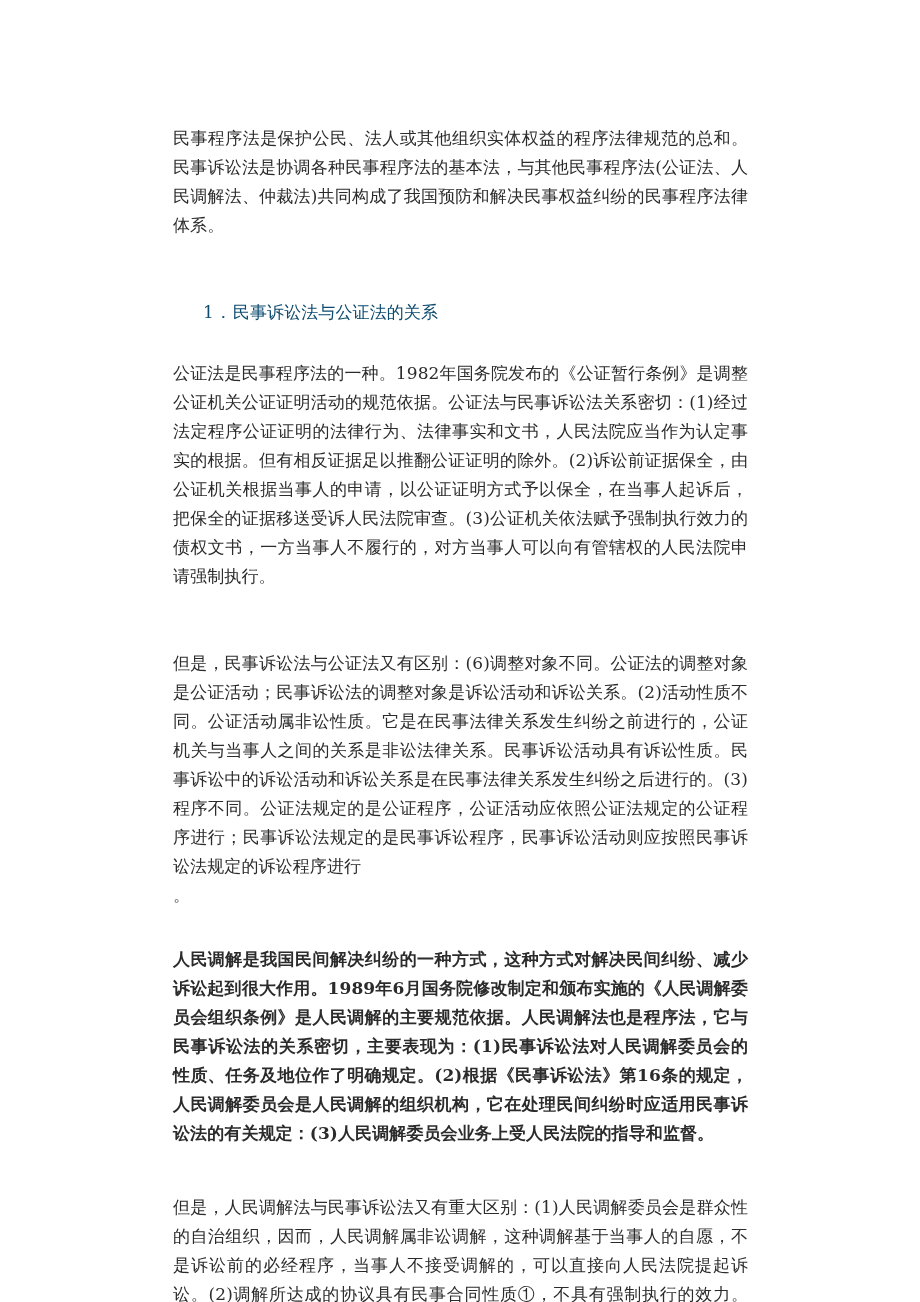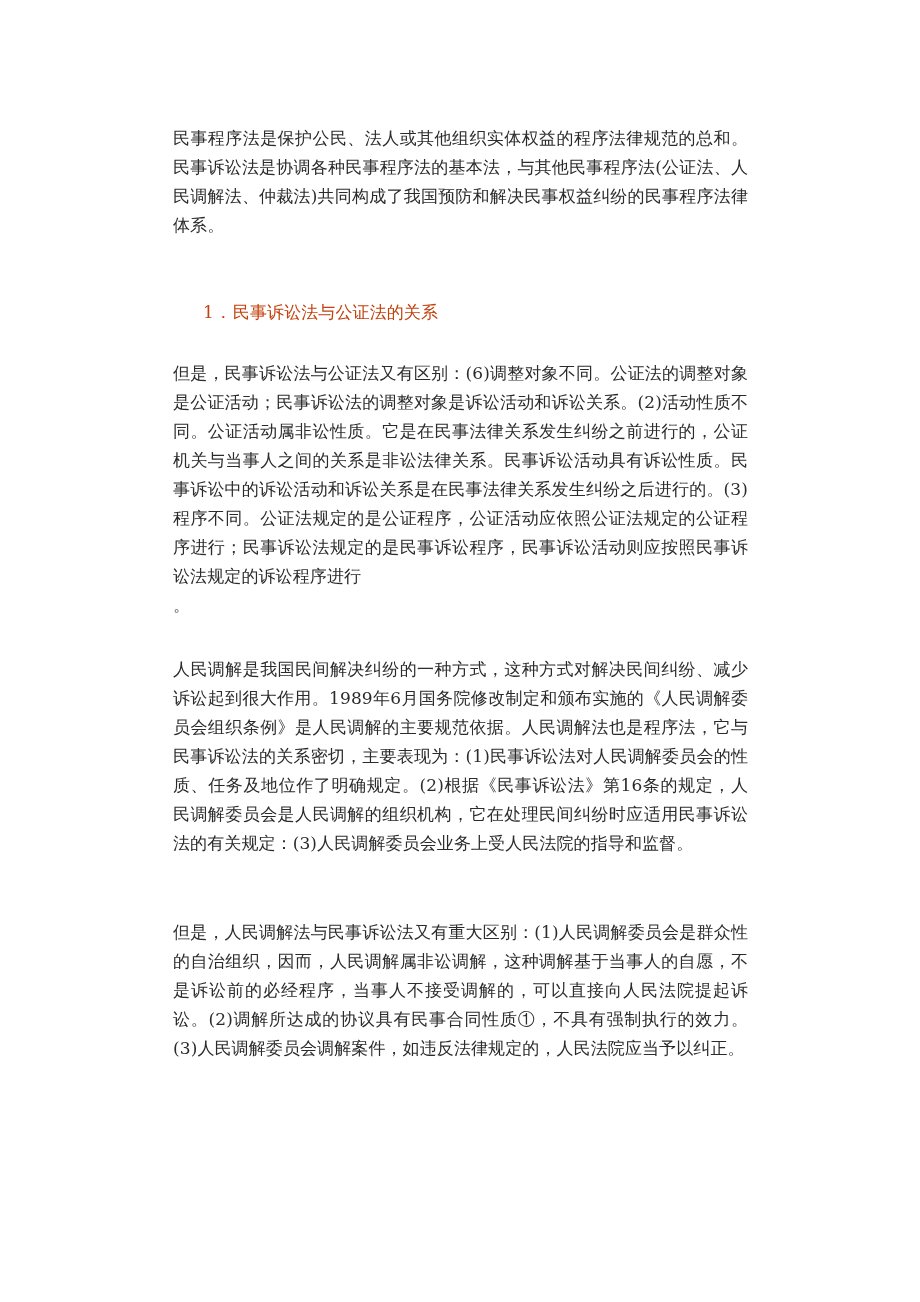--- a/index.html
+++ b/index.html
@@ -40,30 +40,31 @@
     text-justify: inter-character;
     letter-spacing: 0.1px;
     word-break: break-all;
     margin: 0;
   }
 
   .para-gap-lg {
     margin-bottom: 58px;
   }
   .para-gap-md {
-    margin-bottom: 60px;
+    margin-bottom: 45px;
+    font-weight: bold;
   }
   .para-gap-sm {
     margin-bottom: 35px;
   }
 
   .heading {
     font-size: 17px;
     line-height: 29px;
-    color: #c2410c;
+    color: #0c4a6e;
     margin: 0;
     padding-left: 30px;
     font-weight: normal;
     letter-spacing: 0.1px;
   }
 
   .heading .num {
     letter-spacing: 1px;
   }
 
@@ -80,20 +81,21 @@
 
 <div id="page">
   <div id="content">
 
     <p class="para para-gap-lg">民事程序法是保护公民、法人或其他组织实体权益的程序法律规范的总和。民事诉讼法是协调各种民事程序法的基本法，与其他民事程序法(公证法、人民调解法、仲裁法)共同构成了我国预防和解决民事权益纠纷的民事程序法律体系。</p>
 
     <div class="heading heading-gap">
       <span class="num">1．</span><span>民事诉讼法与公证法的关系</span>
     </div>
 
+    <p class="para para-gap-lg">公证法是民事程序法的一种。1982年国务院发布的《公证暂行条例》是调整公证机关公证证明活动的规范依据。公证法与民事诉讼法关系密切：(1)经过法定程序公证证明的法律行为、法律事实和文书，人民法院应当作为认定事实的根据。但有相反证据足以推翻公证证明的除外。(2)诉讼前证据保全，由公证机关根据当事人的申请，以公证证明方式予以保全，在当事人起诉后，把保全的证据移送受诉人民法院审查。(3)公证机关依法赋予强制执行效力的债权文书，一方当事人不履行的，对方当事人可以向有管辖权的人民法院申请强制执行。</p>
 
     <p class="para">但是，民事诉讼法与公证法又有区别：(6)调整对象不同。公证法的调整对象是公证活动；民事诉讼法的调整对象是诉讼活动和诉讼关系。(2)活动性质不同。公证活动属非讼性质。它是在民事法律关系发生纠纷之前进行的，公证机关与当事人之间的关系是非讼法律关系。民事诉讼活动具有诉讼性质。民事诉讼中的诉讼活动和诉讼关系是在民事法律关系发生纠纷之后进行的。(3)程序不同。公证法规定的是公证程序，公证活动应依照公证法规定的公证程序进行；民事诉讼法规定的是民事诉讼程序，民事诉讼活动则应按照民事诉讼法规定的诉讼程序进行</p>
 
     <p class="para para-gap-sm tail-period">。</p>
 
 
     <p class="para para-gap-md">人民调解是我国民间解决纠纷的一种方式，这种方式对解决民间纠纷、减少诉讼起到很大作用。1989年6月国务院修改制定和颁布实施的《人民调解委员会组织条例》是人民调解的主要规范依据。人民调解法也是程序法，它与民事诉讼法的关系密切，主要表现为：(1)民事诉讼法对人民调解委员会的性质、任务及地位作了明确规定。(2)根据《民事诉讼法》第16条的规定，人民调解委员会是人民调解的组织机构，它在处理民间纠纷时应适用民事诉讼法的有关规定：(3)人民调解委员会业务上受人民法院的指导和监督。</p>
 
     <p class="para">但是，人民调解法与民事诉讼法又有重大区别：(1)人民调解委员会是群众性的自治组织，因而，人民调解属非讼调解，这种调解基于当事人的自愿，不是诉讼前的必经程序，当事人不接受调解的，可以直接向人民法院提起诉讼。(2)调解所达成的协议具有民事合同性质①，不具有强制执行的效力。(3)人民调解委员会调解案件，如违反法律规定的，人民法院应当予以纠正。</p>
 

